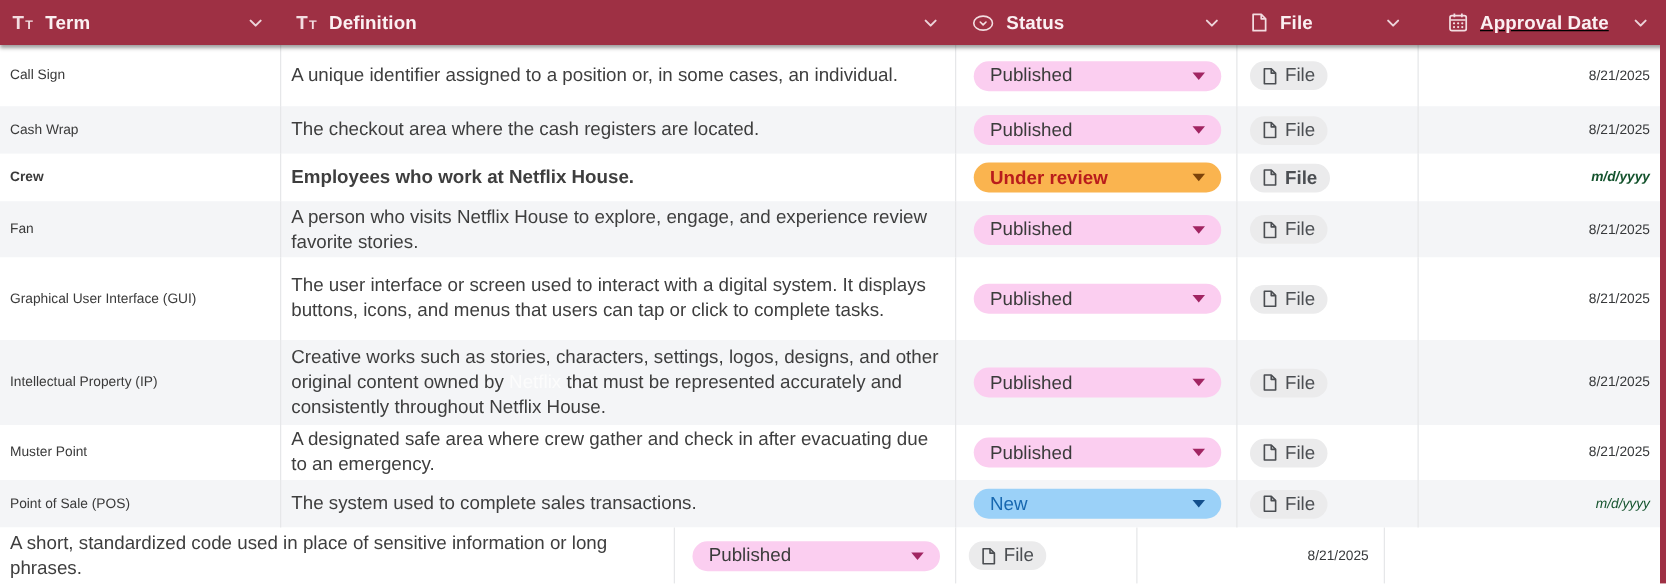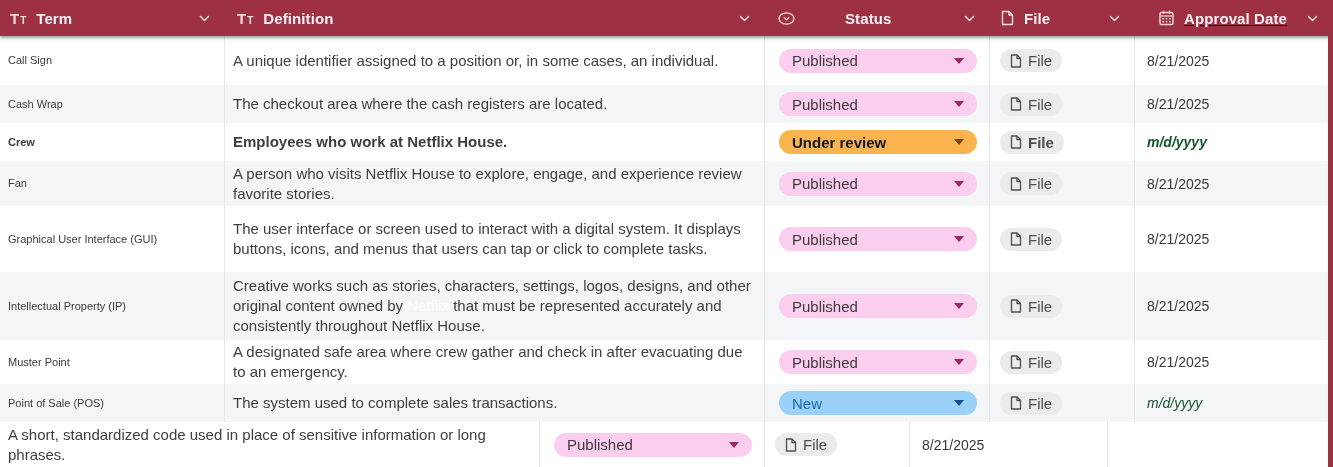--- a/index.html
+++ b/index.html
@@ -11,36 +11,36 @@
           box-shadow:0 2px 3px rgba(40,40,40,.45);}
   .hcol{display:flex;align-items:center;height:100%;box-sizing:border-box;}
   .hlabel{margin-left:10px;font-size:15px;font-weight:600;color:#fbf0f2;letter-spacing:.1px;white-space:nowrap;}
   .hchev{margin-left:auto;margin-right:15px;display:flex;align-items:center;cursor:pointer;}
   .hicon{display:flex;align-items:center;color:#f3dde1;}
   .ticon{align-items:baseline;}
   .tbig{font-size:15px;font-weight:700;line-height:1;}
   .tsmall{font-size:10px;font-weight:700;line-height:1;margin-left:1px;}
 
   
-  .w0{width:225px;} .w1{width:540px;} .w2{width:225px;gap:40px;} .w3{width:145px;} .w4{width:198px;}
+  .w0{width:225px;} .w1{width:540px;} .w2{width:225px;} .w3{width:145px;} .w4{width:198px;}
   .hcol.w0{padding-left:10px;} .hcol.w1{padding-left:12px;} .hcol.w2{padding-left:13px;}
   .hcol.w3{padding-left:11px;} .hcol.w4{padding-left:24px;text-decoration:underline;}
 
   
   .tbody{position:relative;z-index:1;}
   .row{display:flex;width:1333px;box-sizing:border-box;background:#fff;}
   .row.stripe{background:var(--stripe,#F4F5F7);}
   .cell{display:flex;align-items:center;box-sizing:border-box;border-right:1px solid var(--divider,#E6E7E9);}
   .cell.w0{padding:0 8px;font-size:11px;color:#3A3A3A;line-height:19px;}
   .cell.w1{padding:3px 12px 3px 8px;}
   .def{font-size:15px;line-height:20px;color:#3E3E3E;max-width:518px;}
   .def .ghost{color:#FCFCFC;}
   .cell.w2{padding:0 12px 0 14px;}
   .cell.w3{padding:0 10px;}
-  .cell.w4{justify-content:flex-start;padding:0 12px;font-size:14px;color:#37393B;}
+  .cell.w4{justify-content:flex-end;padding:0 12px;font-size:11px;color:#37393B;}
   .date-ph{font-style:italic;color:#14532d;}
 
   .pill{width:198px;height:24px;border-radius:12px;display:flex;align-items:center;
         justify-content:space-between;padding:0 13px;box-sizing:border-box;font-size:15px;cursor:pointer;}
   .arrow{width:0;height:0;border-left:5px solid transparent;border-right:5px solid transparent;
          border-top:6px solid #333;margin-left:6px;}
   .chip{height:23px;border-radius:12px;background:var(--chipbg,#EBEBEC);display:inline-flex;align-items:center;
         gap:6px;padding:0 10px;font-size:15px;color:var(--chiptext,#4B4E52);cursor:pointer;white-space:nowrap;}
   .chip-ic{display:flex;align-items:center;}
 
@@ -193,21 +193,21 @@
         </div>
       </div>
       <div class="row" style="height: 38px; font-weight: bold;">
         <div class="cell w0">
           <span>Crew</span>
         </div>
         <div class="cell w1">
           <div class="def"><span>Employees who work at Netflix House.</span></div>
         </div>
         <div class="cell w2">
-          <div class="pill" style="background: rgb(250, 180, 79); color: #0f172a; align-items: center;">
+          <div class="pill" style="background: rgb(250, 180, 79); color: #b91c1c; align-items: center;">
             <span>Under review</span>
             <span class="arrow" style="border-top-color: rgb(124, 67, 10);"></span>
           </div>
         </div>
         <div class="cell w3">
           <div class="chip">
             <span class="chip-ic">
               <svg width="12" height="14" viewBox="0 0 12 14" fill="none">
                 <path d="M1.5 1 H7 L10.5 4.5 V13 H1.5 Z" stroke="#4B4E52" stroke-width="1.3" stroke-linejoin="round"></path>
                 <path d="M7 1 V4.5 H10.5" stroke="#4B4E52" stroke-width="1.3" stroke-linejoin="round"></path>

